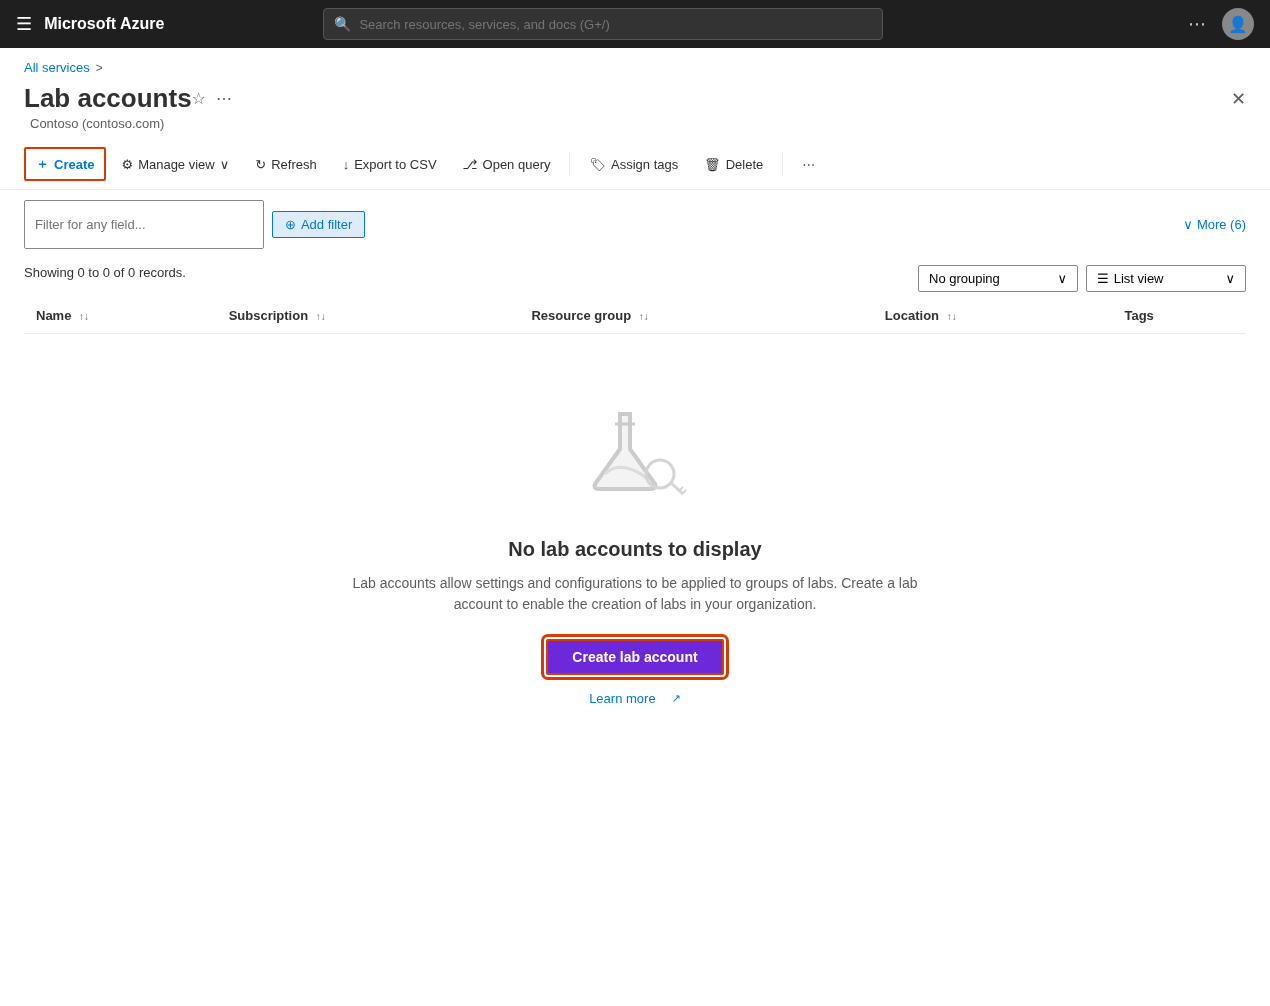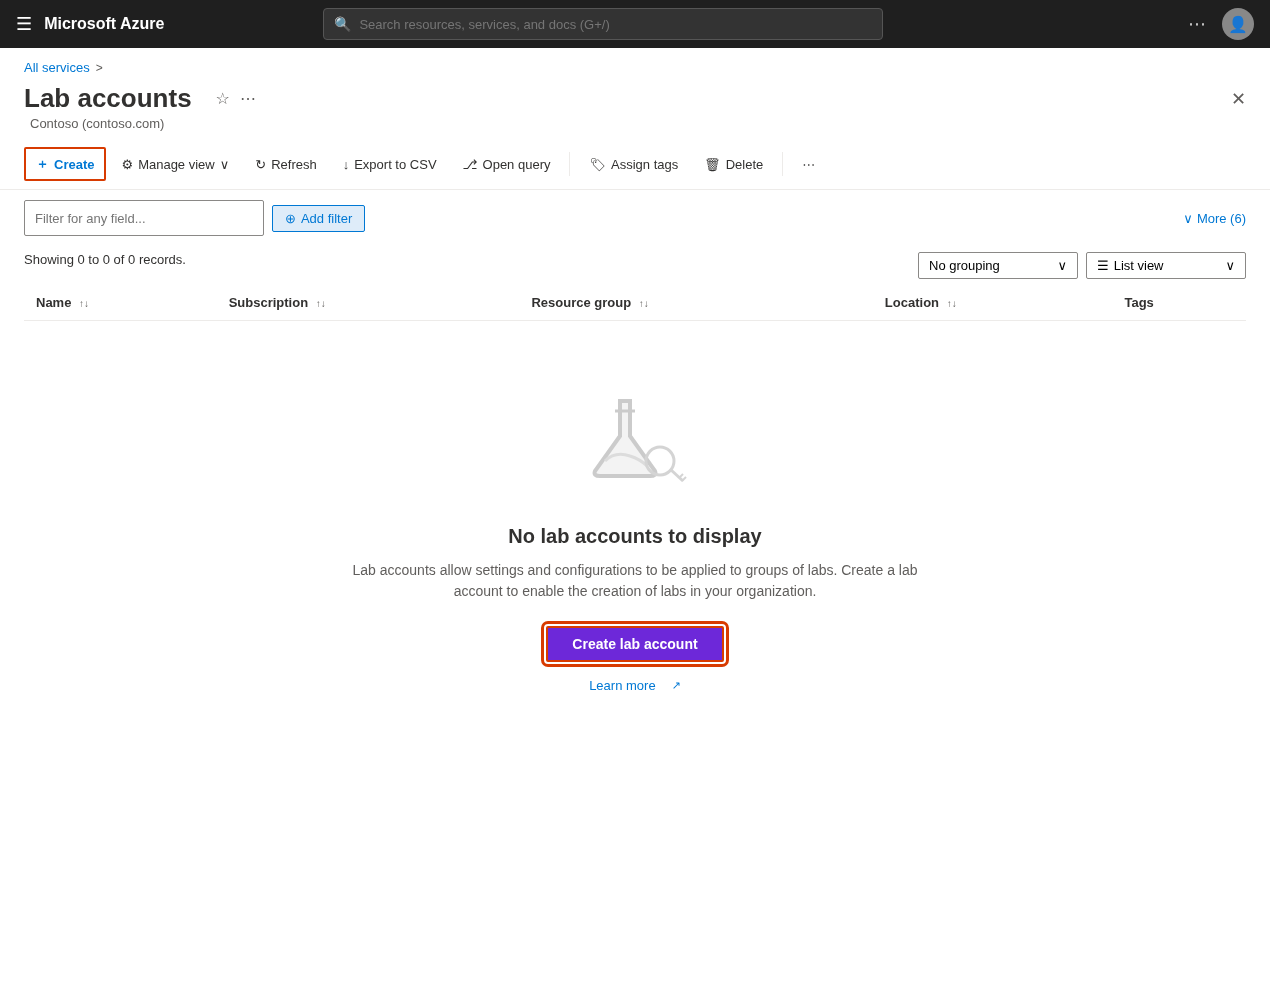--- a/index.html
+++ b/index.html
@@ -57,21 +57,21 @@
       font-size: 13px;
     }
     .breadcrumb a { color: #0078d4; text-decoration: none; }
     .breadcrumb-sep { color: #605e5c; font-size: 12px; }
 
     
     .page-header {
       padding: 8px 24px 0;
       display: flex;
       align-items: center;
-      gap: 24px;
+      gap: 0;
     }
     .page-title { font-size: 26px; font-weight: 600; color: #323130; }
     .page-header-icons { display: flex; align-items: center; gap: 10px; color: #605e5c; font-size: 16px; }
     .page-header-close { margin-left: auto; font-size: 18px; color: #605e5c; cursor: pointer; }
 
     .page-subtitle { padding: 2px 30px 8px; font-size: 13px; color: #605e5c; }
 
     
     .toolbar {
       padding: 8px 24px;
@@ -103,21 +103,21 @@
     
     .filter-bar {
       padding: 10px 24px;
       display: flex;
       align-items: center;
       gap: 8px;
     }
     .filter-input {
       border: 1px solid #8a8886;
       border-radius: 2px;
-      height: 36px;
+      height: 49px;
       padding: 0 10px;
       font-size: 13px;
       width: 240px;
       outline: none;
       color: #323130;
     }
     .add-filter-btn {
       display: flex;
       align-items: center;
       gap: 5px;

